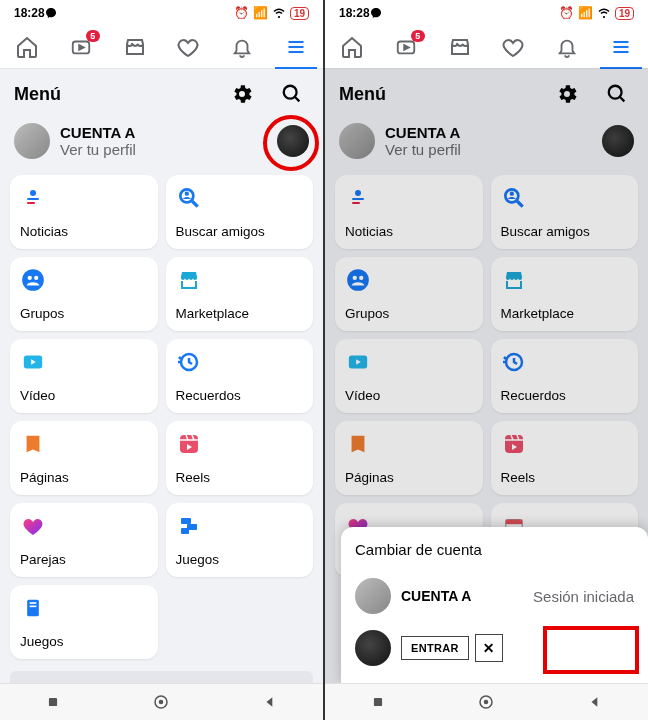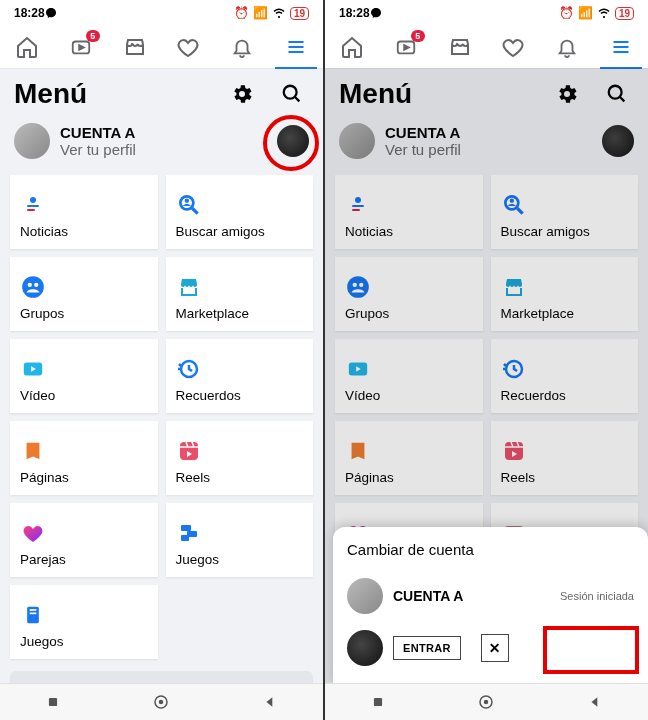--- a/index.html
+++ b/index.html
@@ -15,57 +15,57 @@
 
 
 .tabs{height:42px;background:#fff;display:flex;align-items:center;justify-content:space-around;border-bottom:1px solid #e4e6eb}
 .tab{width:30px;height:30px;display:flex;align-items:center;justify-content:center;color:#65676b;position:relative}
 .tab.active{color:#1877f2}
 .tab.active::after{content:"";position:absolute;bottom:-7px;left:-6px;right:-6px;height:2px;background:#1877f2}
 .badge{position:absolute;top:-2px;right:-4px;background:#e41e3f;color:#fff;font-size:9px;font-weight:700;border-radius:8px;padding:0 3px;line-height:12px;min-width:8px;text-align:center}
 
 
 .menuhdr{background:#f0f2f5;padding:8px 14px;display:flex;align-items:center;justify-content:space-between}
-.menuhdr h1{margin:0;font-size:28px;font-weight:800;color:#050505}
+.menuhdr h1{margin:0;font-size:18px;font-weight:800;color:#050505}
 .menuhdr .icons{display:flex;gap:16px}
 .iconcirc{width:34px;height:34px;border-radius:50%;display:flex;align-items:center;justify-content:center;color:#050505}
 
 
 .profile{background:#f0f2f5;padding:4px 14px 10px;display:flex;align-items:center;gap:10px;position:relative}
 .avatar{width:36px;height:36px;border-radius:50%;background:linear-gradient(135deg,#bbb,#888);flex-shrink:0}
 .pname{font-size:15px;font-weight:700;color:#050505}
 .psub{font-size:15px;color:#65676b}
 .avright{width:32px;height:32px;border-radius:50%;background:radial-gradient(circle at 40% 40%,#444,#111);position:absolute;right:14px;top:6px}
 .ring{position:absolute;width:48px;height:48px;border:4px solid #e60000;border-radius:50%;right:4px;top:-4px}
 
 
 .grid{padding:6px 10px;display:grid;grid-template-columns:1fr 1fr;gap:8px}
-.card{background:#fff;border-radius:0;padding:10px;box-shadow:0 1px 2px rgba(0,0,0,0.08);min-height:54px;display:flex;flex-direction:column;justify-content:flex-end}
+.card{background:#fff;border-radius:12px;padding:10px;box-shadow:0 1px 2px rgba(0,0,0,0.08);min-height:54px;display:flex;flex-direction:column;justify-content:space-between}
 .card .ic{width:26px;height:26px;display:flex;align-items:center;justify-content:center}
 .card .lbl{font-size:13.5px;font-weight:500;color:#050505;margin-top:6px}
 
 
 .vermas{margin:6px 10px;background:#e4e6eb;border-radius:6px;text-align:center;padding:10px;font-size:14px;font-weight:600;color:#050505}
 
 
 .comm{margin:6px 10px;padding:12px 8px;display:flex;align-items:center;gap:10px;border-top:1px solid #ddd}
 
 
 .navbar{position:absolute;bottom:0;left:0;right:0;height:36px;background:#f7f7f7;display:flex;align-items:center;justify-content:space-around;border-top:1px solid #e0e0e0}
 
 
 .dim{position:absolute;top:68px;left:0;right:0;bottom:36px;background:rgba(0,0,0,0.10);pointer-events:none}
 
 
-.sheet{position:absolute;bottom:36px;left:8px;right:0;background:#fff;border-radius:12px 12px 0 0;box-shadow:0 -2px 12px rgba(0,0,0,0.2);padding:14px 14px 10px}
+.sheet{position:absolute;bottom:36px;left:16px;right:0;background:#fff;border-radius:12px 12px 0 0;box-shadow:0 -2px 12px rgba(0,0,0,0.2);padding:14px 14px 10px}
 .sheet h3{margin:0 0 12px;font-size:15px;font-weight:500;color:#050505}
 .acct{display:flex;align-items:center;gap:10px;padding:8px 0}
 .aname{font-weight:800;font-size:14px;flex:1}
-.sess{font-size:11px;color:#65676b}
-.enterwrap{display:flex;align-items:center;gap:20px}
+.sess{font-size:15px;color:#65676b}
+.enterwrap{display:flex;align-items:center;gap:6px}
 .enter{border:1px solid #444;padding:5px 9px;font-size:11px;font-weight:800;letter-spacing:.3px;background:#fff}
 .xbtn{border:1px solid #444;width:26px;height:26px;display:flex;align-items:center;justify-content:center;font-size:14px;font-weight:700}
 .redbox{position:absolute;border:4px solid #e60000;width:88px;height:40px;right:9px;bottom:10px;pointer-events:none}
 
 svg{display:block}
 </style>
 </head>
 <body>
 
 <div class="wrap">

